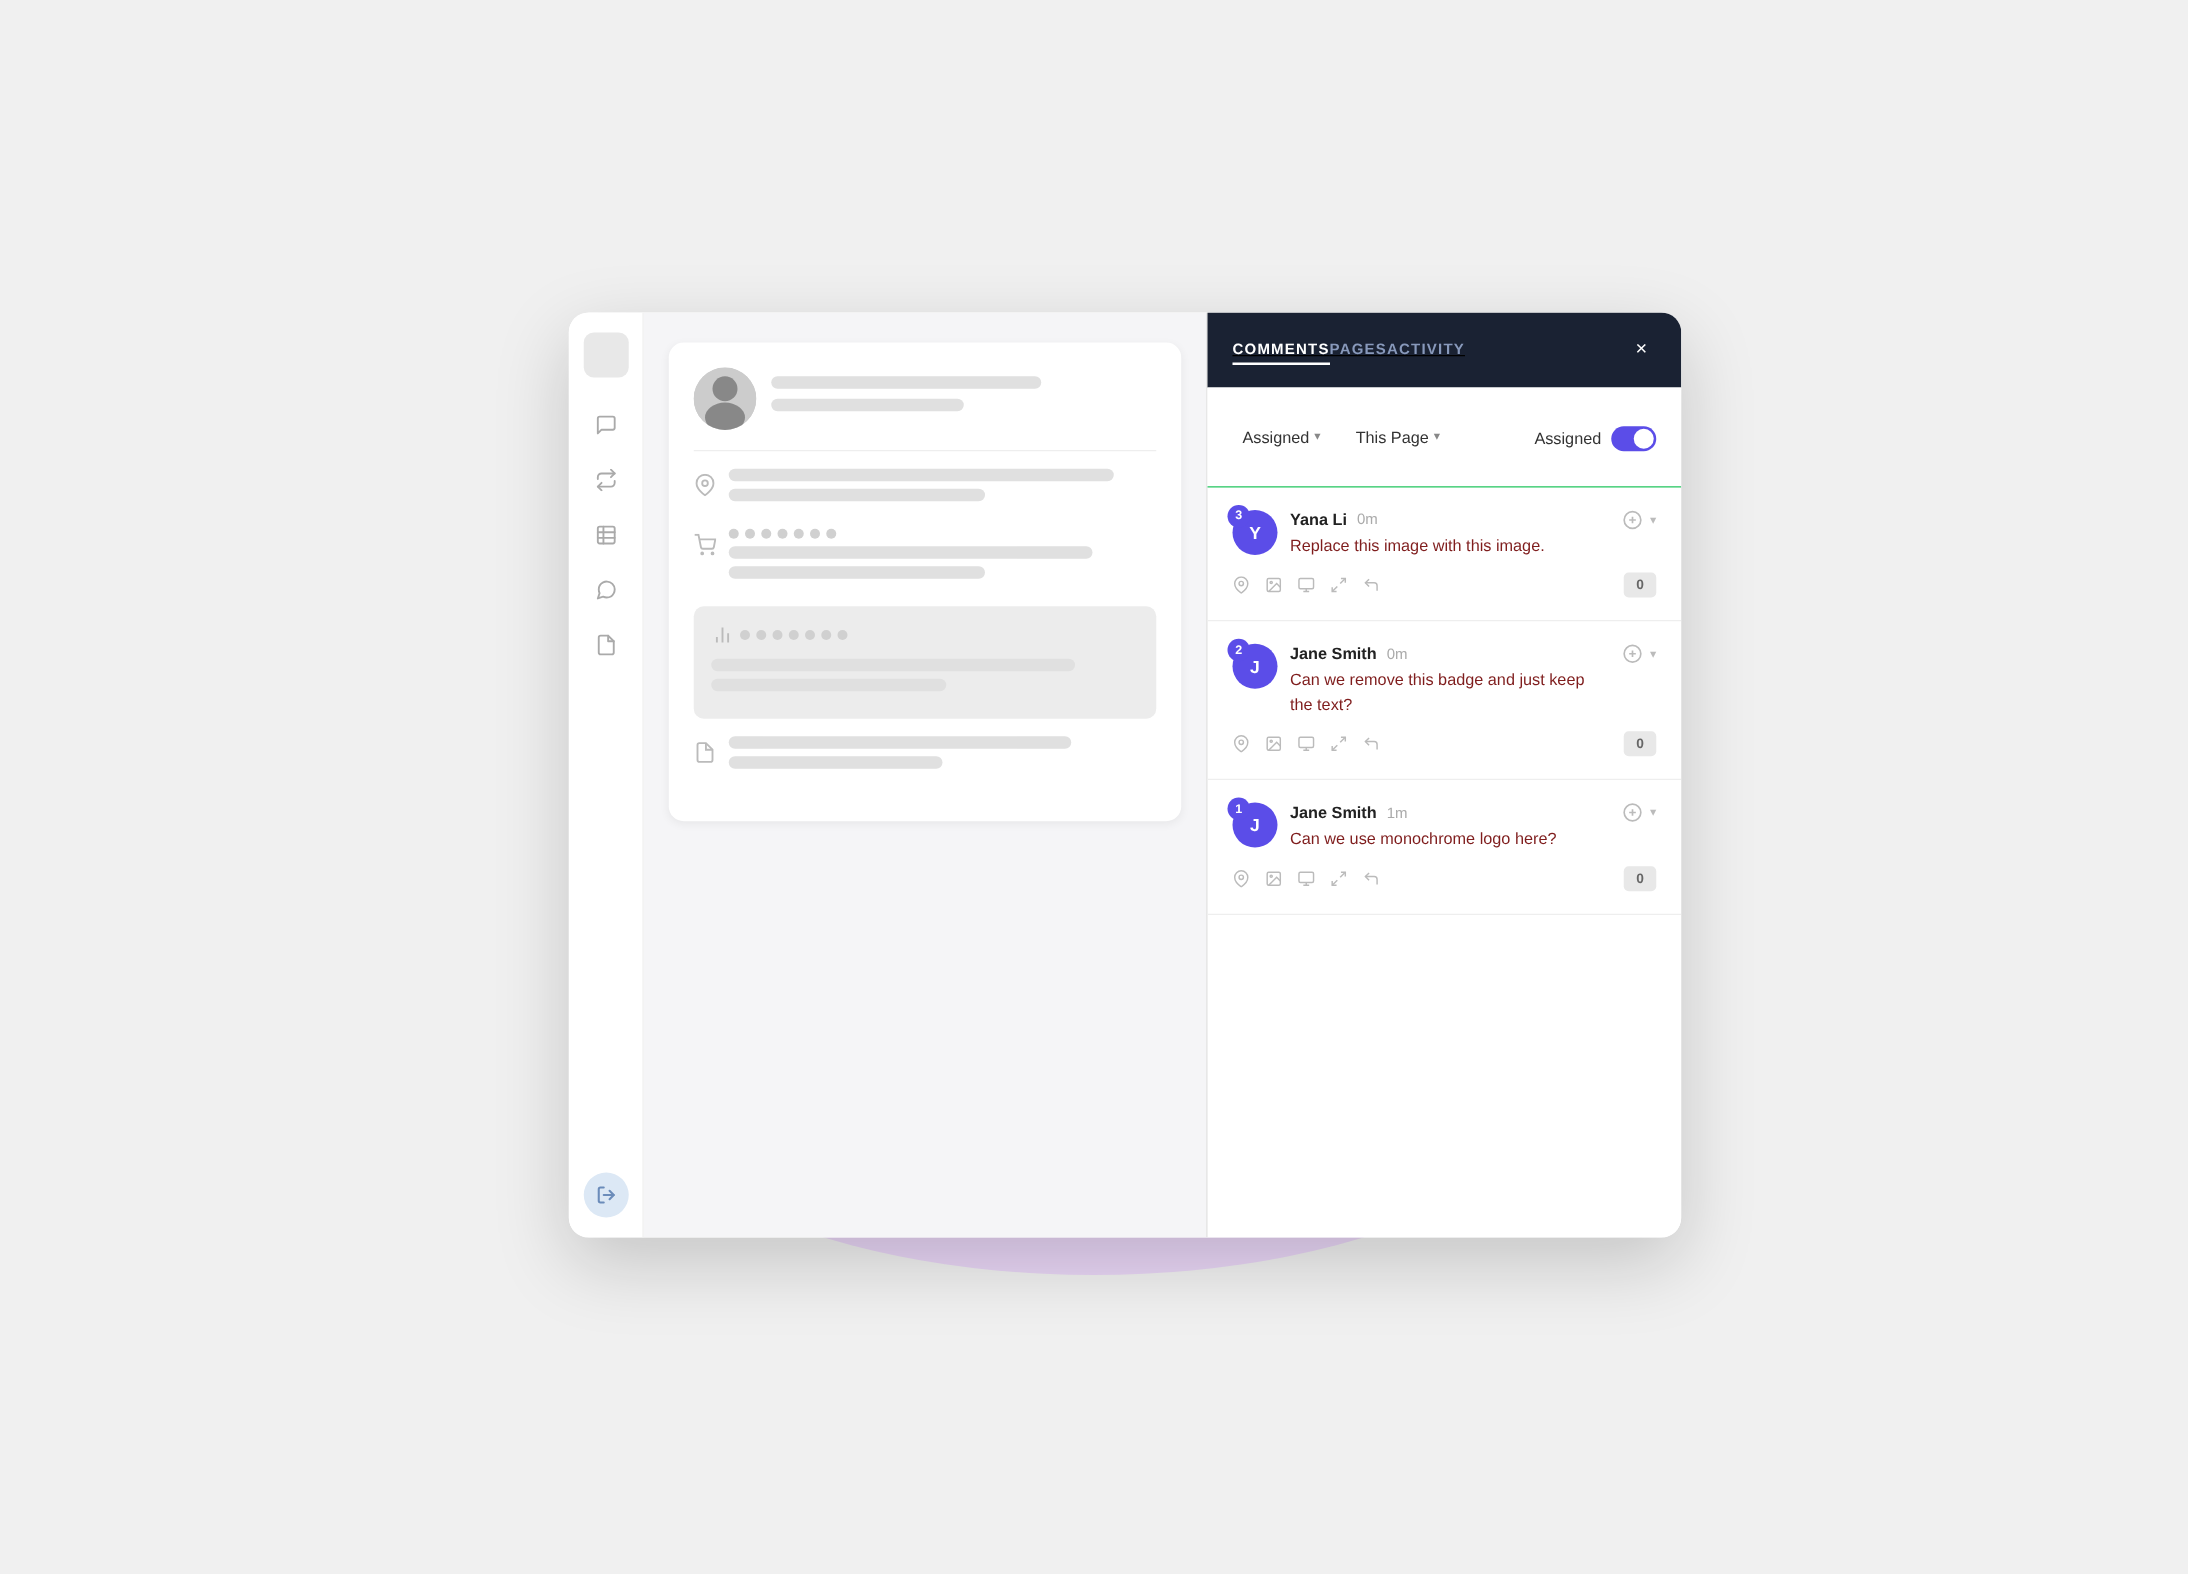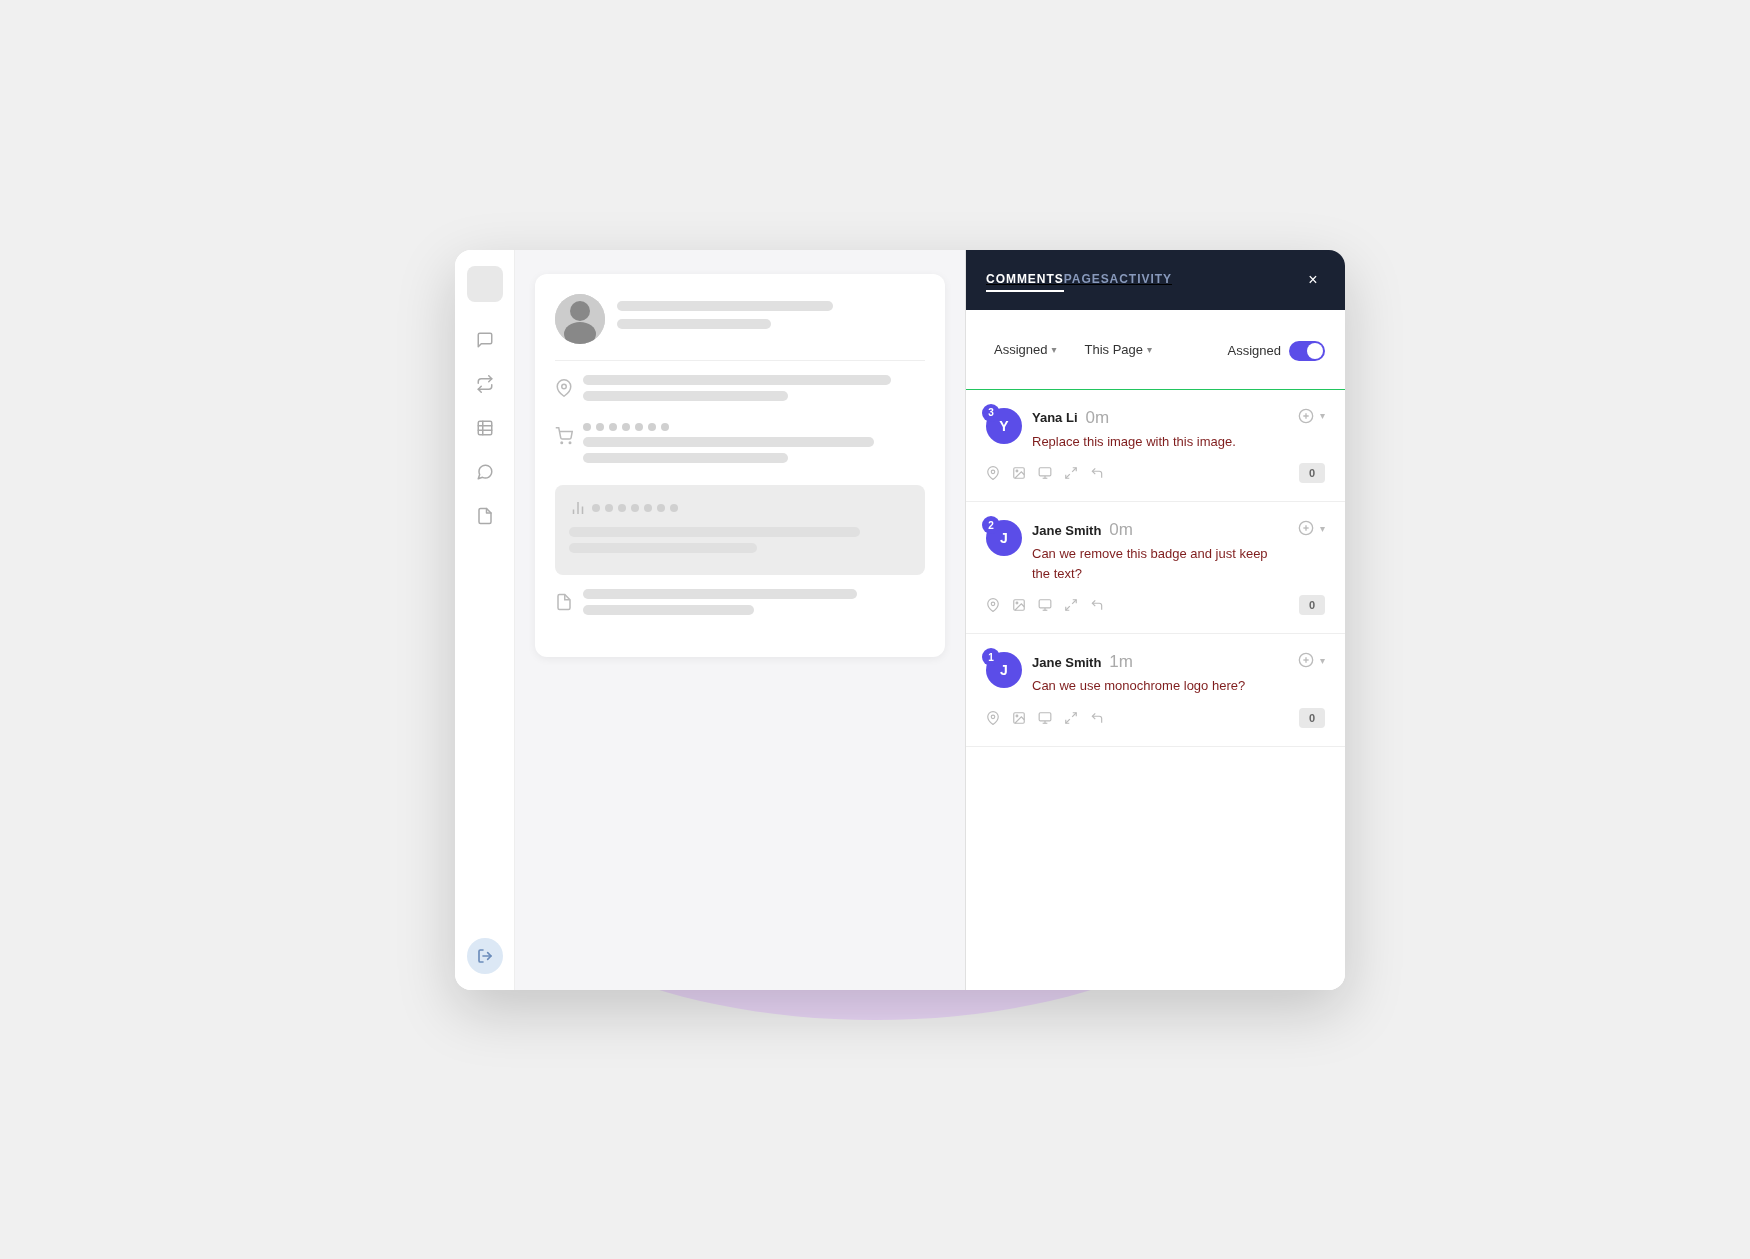--- a/index.html
+++ b/index.html
@@ -379,21 +379,21 @@
       margin-bottom: 4px;
     }
 
     .comment-author {
       font-size: 13px;
       font-weight: 600;
       color: #222;
     }
 
     .comment-time {
-      font-size: 17px;
+      font-size: 12px;
       color: #aaa;
     }
 
     .comment-text {
       font-size: 13px;
       color: #7f1d1d;
       line-height: 1.5;
     }
 
     .comment-actions-row {

